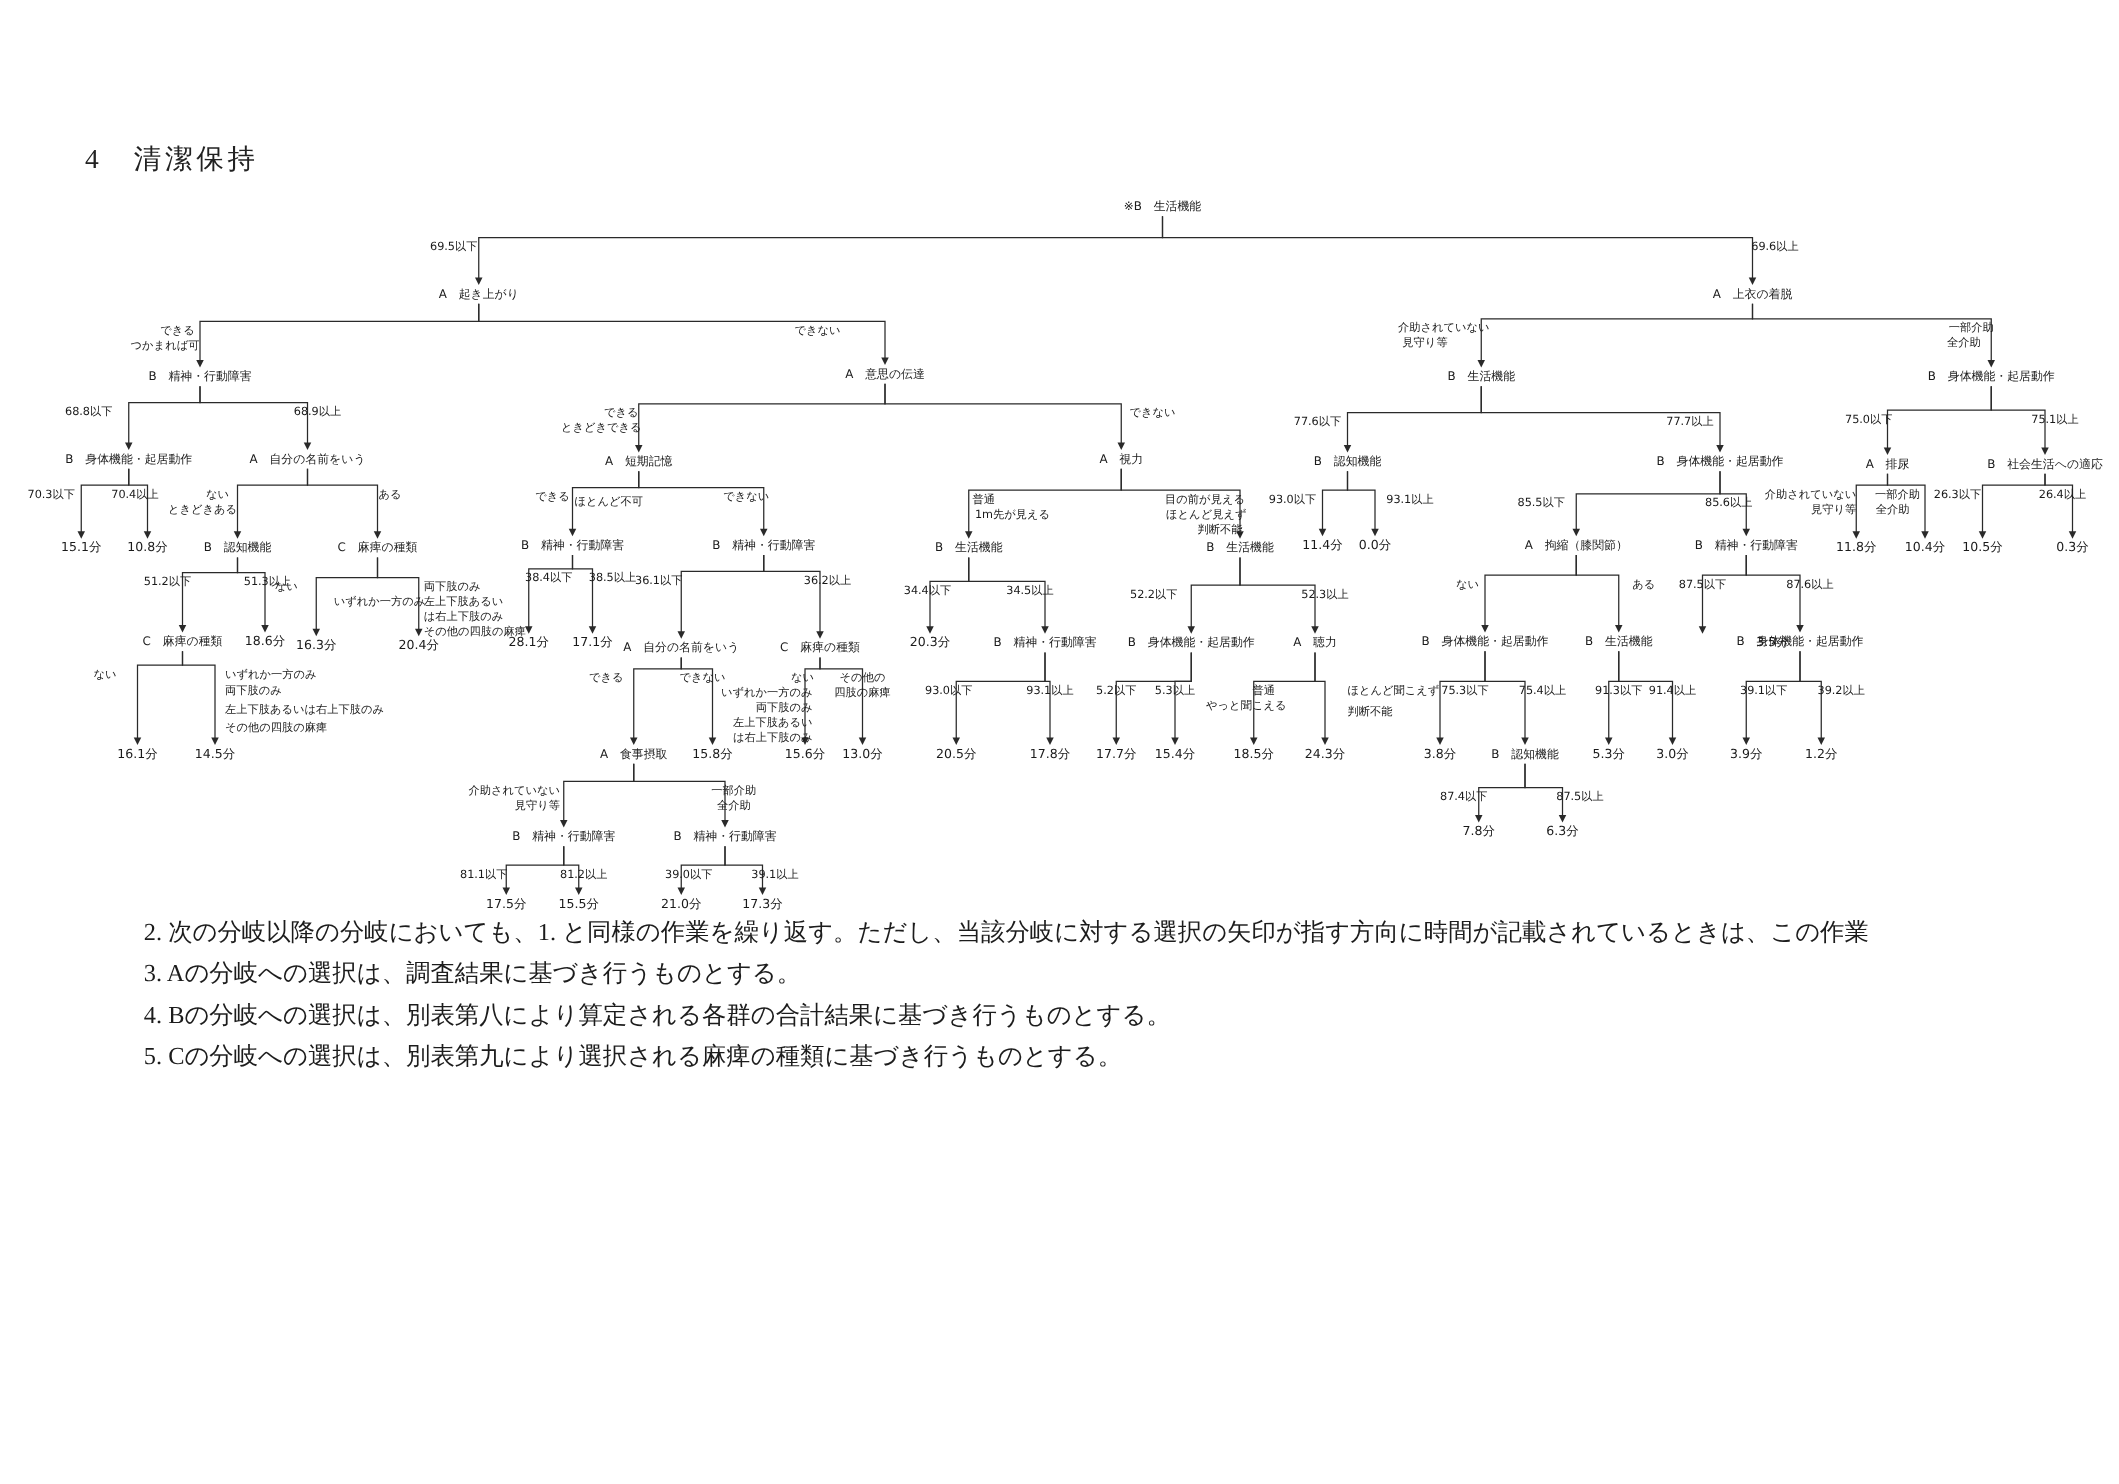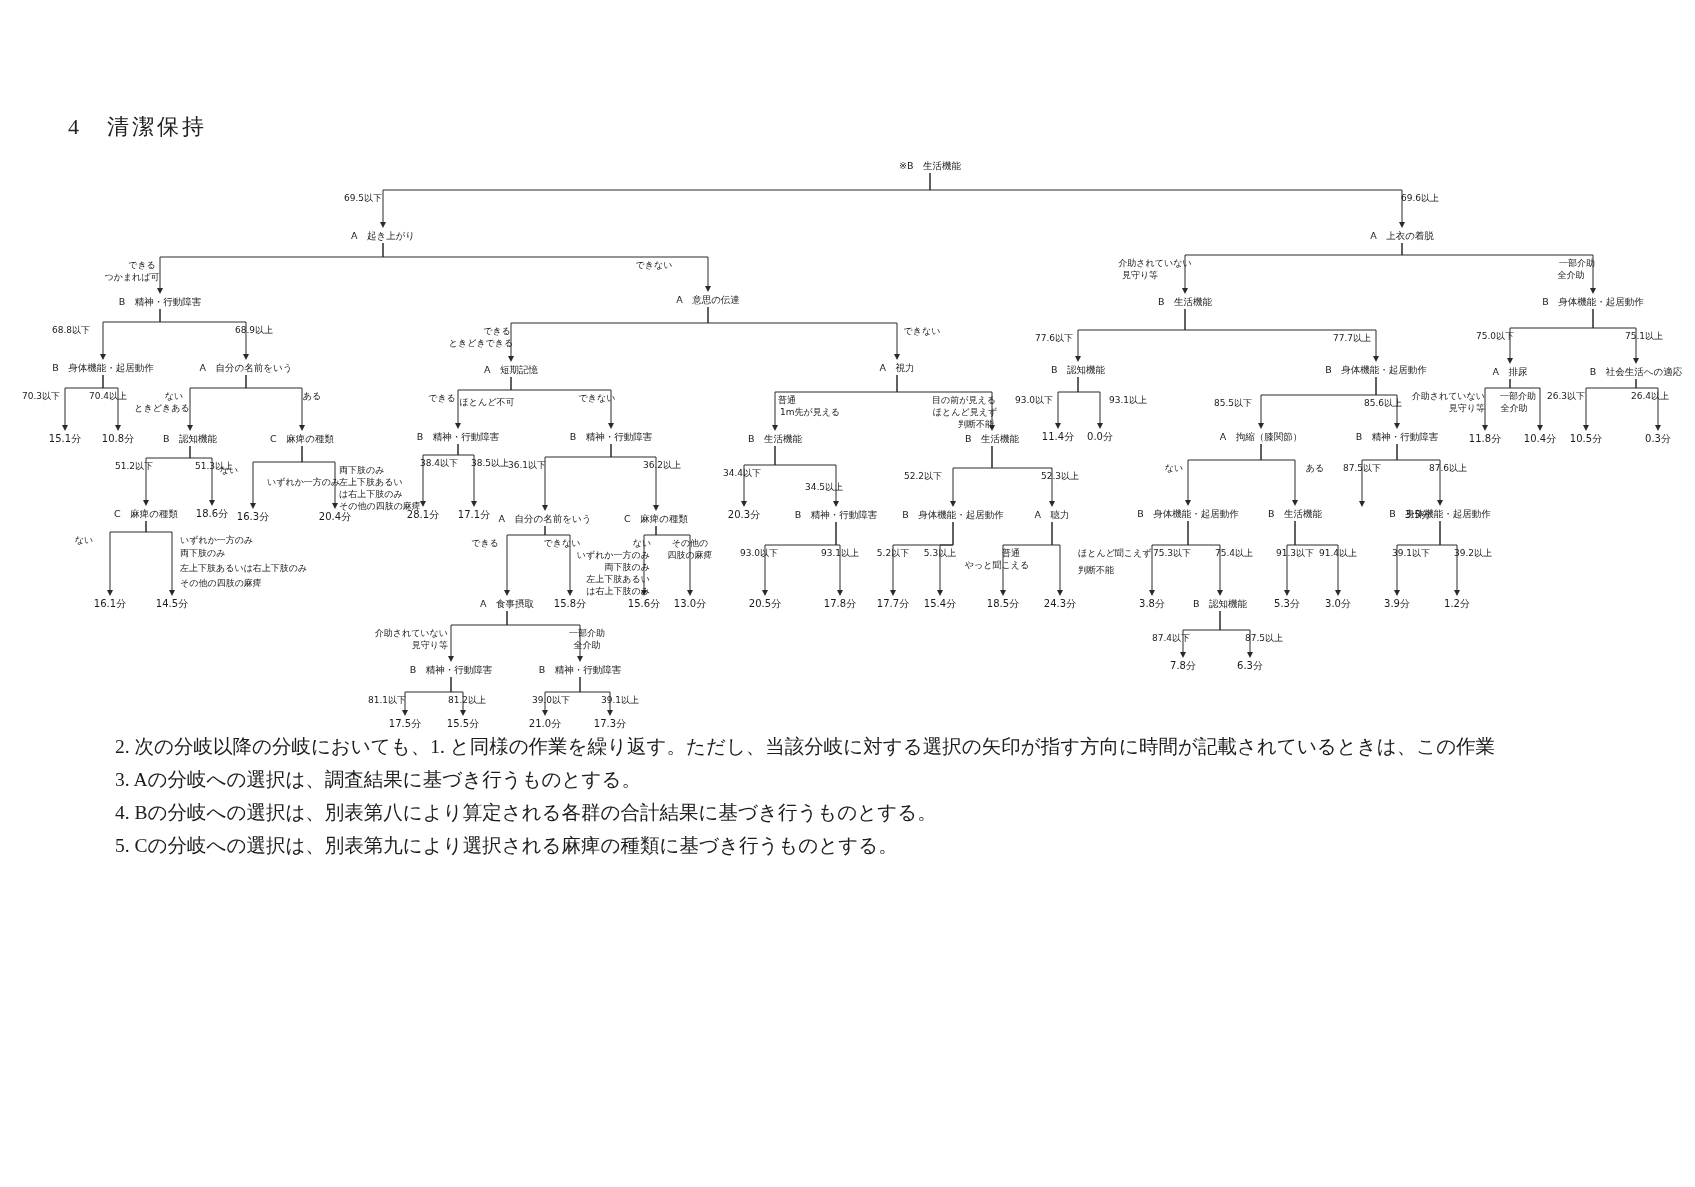--- a/index.html
+++ b/index.html
@@ -226,21 +226,21 @@
       <div class="blabel center" style="left: 485px; top: 538px;">できる</div>
       <div class="blabel center" style="left: 562px; top: 538px;">できない</div>
       <div class="blabel center" style="left: 642px; top: 538px;">ない</div>
       <div class="blabel right" style="left: 650px; top: 550px;">いずれか一方のみ</div>
       <div class="blabel right" style="left: 650px; top: 562px;">両下肢のみ</div>
       <div class="blabel right" style="left: 650px; top: 574px;">左上下肢あるい</div>
       <div class="blabel right" style="left: 650px; top: 586px;">は右上下肢のみ</div>
       <div class="blabel center" style="left: 690px; top: 538px;">その他の</div>
       <div class="blabel center" style="left: 690px; top: 550px;">四肢の麻痺</div>
       <div class="blabel center" style="left: 742px; top: 468px;">34.4以下</div>
-      <div class="blabel center" style="left: 824px; top: 482px; text-align: right;">34.5以上</div>
+      <div class="blabel center" style="left: 824px; top: 468px; text-align: right;">34.5以上</div>
       <div class="blabel center" style="left: 759px; top: 548px;">93.0以下</div>
       <div class="blabel center" style="left: 840px; top: 548px;">93.1以上</div>
       <div class="blabel center" style="left: 923px; top: 471px;">52.2以下</div>
       <div class="blabel center" style="left: 1060px; top: 471px;">52.3以上</div>
       <div class="blabel center" style="left: 893px; top: 548px;">5.2以下</div>
       <div class="blabel center" style="left: 940px; top: 548px;">5.3以上</div>
       <div class="blabel center" style="left: 1011px; top: 548px;">普通</div>
       <div class="blabel center" style="left: 997px; top: 560px;">やっと聞こえる</div>
       <div class="blabel left" style="left: 1078px; top: 548px;">ほとんど聞こえず</div>
       <div class="blabel left" style="left: 1078px; top: 565px;">判断不能</div>

